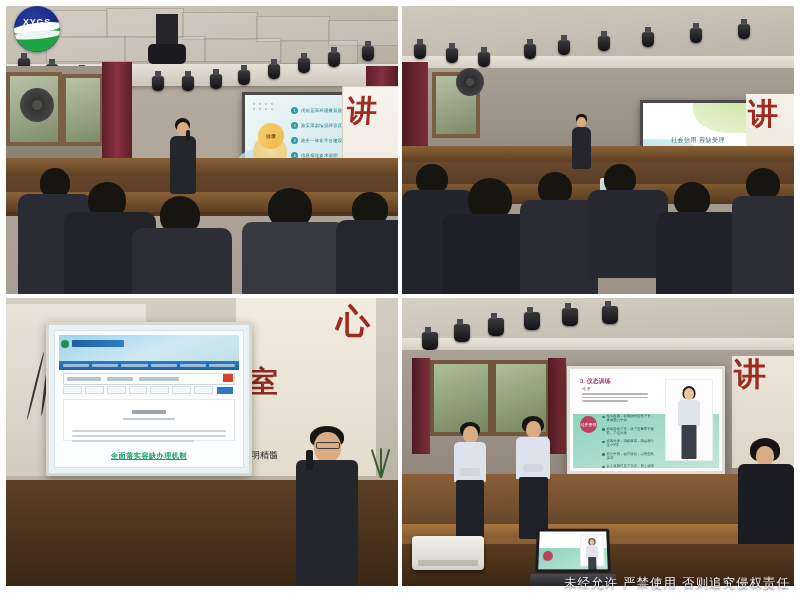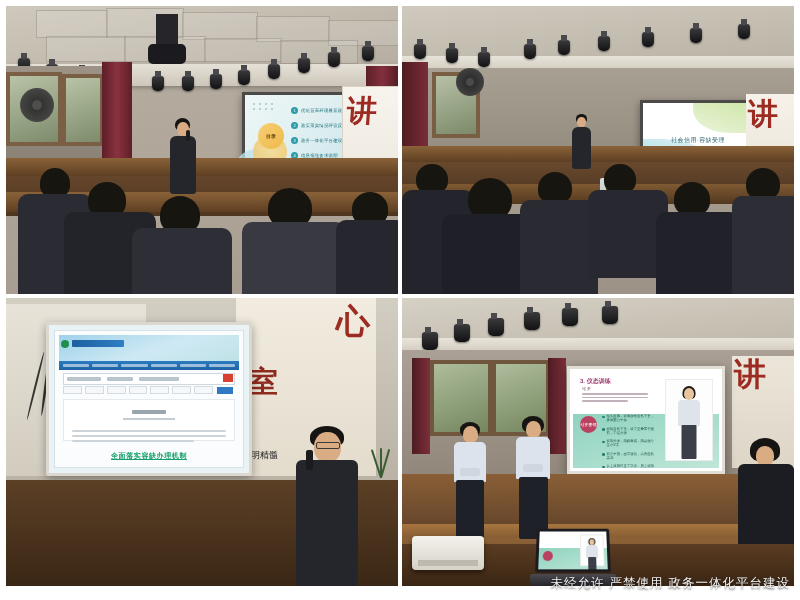--- a/index.html
+++ b/index.html
@@ -592,15 +592,21 @@
               </div>
             </div>
           </div>
         </div>
         <div class="base"></div>
       </div>
     </div>
 
   </div>
 
-
-  <div class="watermark">未经允许 严禁使用 政务一体化平台建设</div>
+  <div class="logo">
+    <div class="green"></div>
+    <div class="wave w1"></div>
+    <div class="wave w2"></div>
+    <div class="txt">XYGS</div>
+  </div>
+
+  <div class="watermark">未经允许 严禁使用 否则追究侵权责任</div>
 </div>
 
 </body></html>

